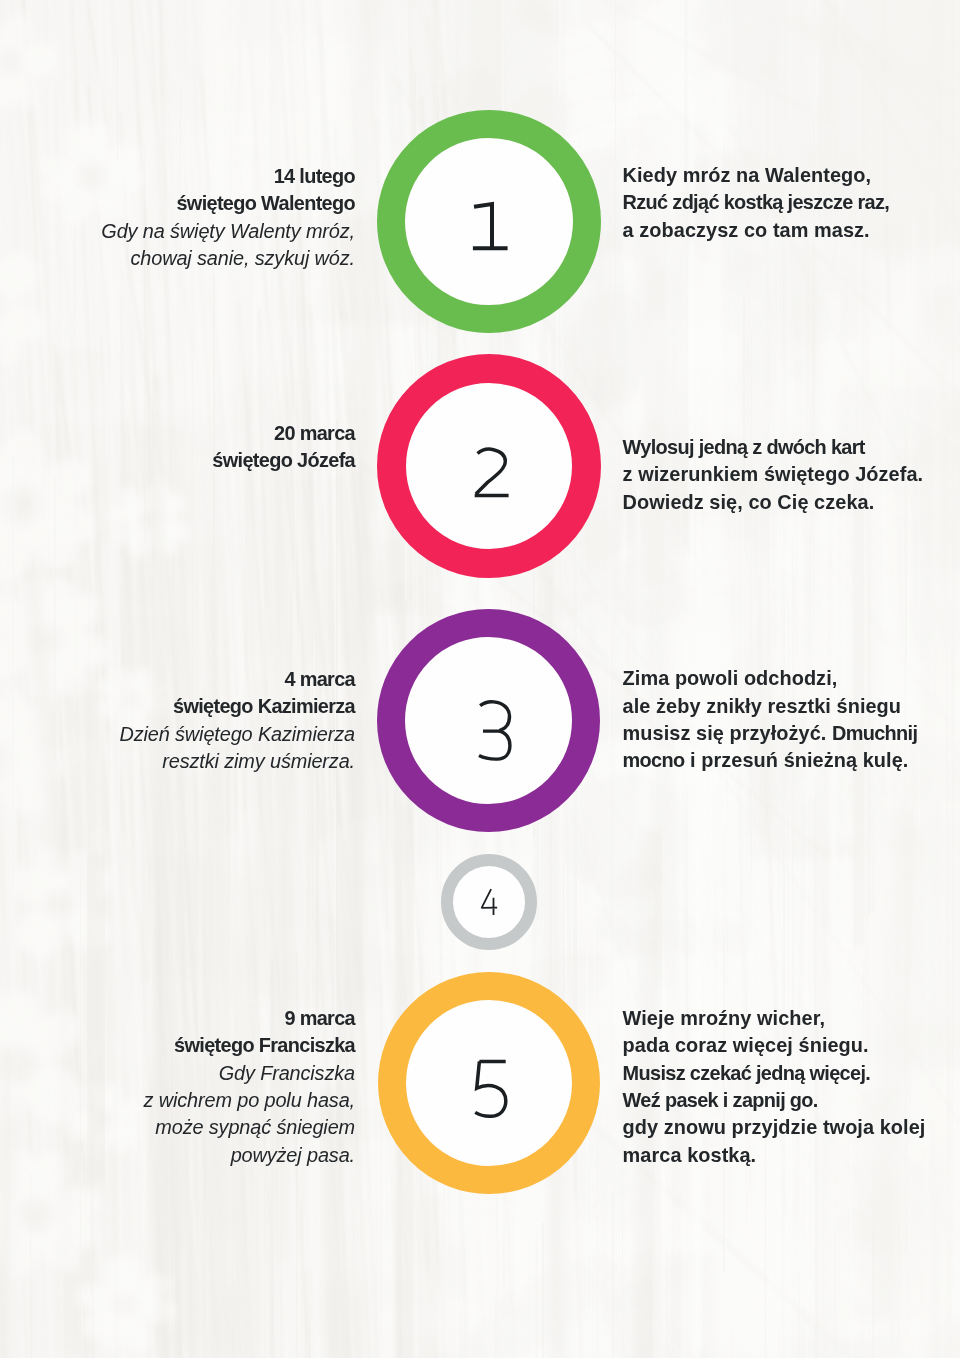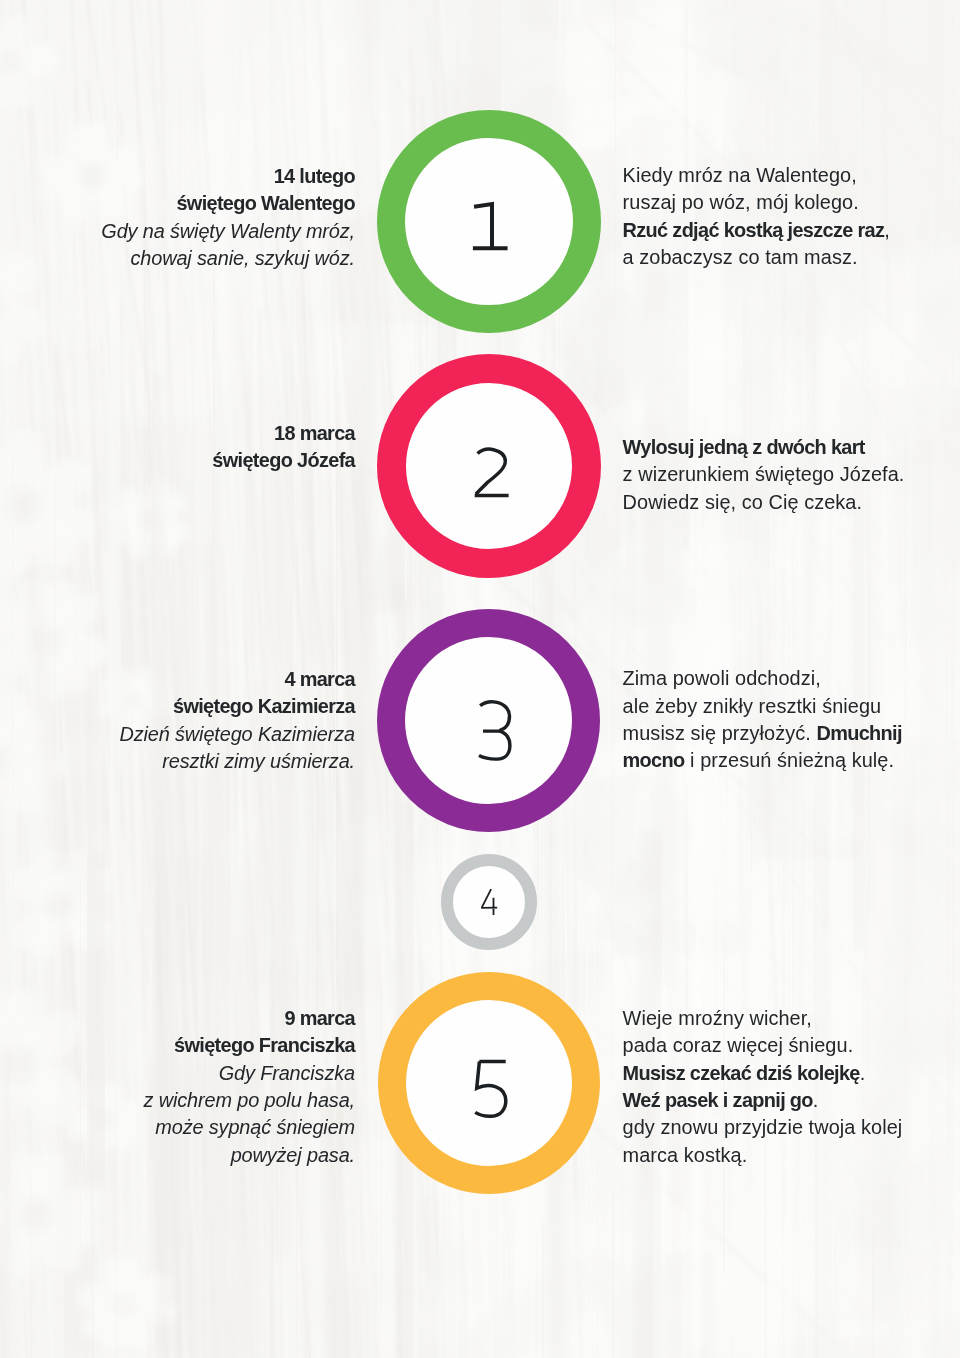--- a/index.html
+++ b/index.html
@@ -14,21 +14,21 @@
   #board{position:absolute;left:0;top:0;width:960px;height:1176px;z-index:2;}
   #digits-layer{position:absolute;left:0;top:0;z-index:3;pointer-events:none;}
   .step{display:contents;}
   .ring{position:absolute;border-radius:50%;box-sizing:border-box;}
   .col{position:absolute;}
   .col.L{text-align:right;}
   .col.R{text-align:left;}
   .ln{display:block;white-space:nowrap;height:27.4px;line-height:27.4px;font-size:19.9px;}
   .b{font-weight:700;letter-spacing:-0.66px;}
   .i{font-style:italic;letter-spacing:-0.13px;margin-left:24px;}
-  .r{font-weight:400;letter-spacing:0.07px;margin-top:24px;}
+  .r{font-weight:700;letter-spacing:0.07px;margin-top:24px;}
 </style>
 </head>
 <body>
 
 <div id="bgwrap"><svg width="960" height="1358" viewBox="0 0 960 1358">
    <defs>
      <filter id="b1" x="-40%" y="-40%" width="180%" height="180%">
           <feGaussianBlur stdDeviation="1.6"></feGaussianBlur>
         </filter>
      <filter id="b2" x="-40%" y="-40%" width="180%" height="180%">
@@ -1379,29 +1379,28 @@
   <div class="step">
     <div class="ring" style="left: 377.05px; top: 109.95px; width: 223.5px; height: 223.5px; border: 28.5px solid rgb(104, 189, 78); background: padding-box rgb(254, 254, 254);"></div>
     <div class="col L" style="right: 605px; width: 480px; top: 162.8px;">
         <div class="ln"><span class="b">14 lutego</span></div>
         <div class="ln"><span class="b">świętego Walentego</span></div>
         <div class="ln"><span class="i">Gdy na święty Walenty mróz,</span></div>
         <div class="ln"><span class="i">chowaj sanie, szykuj wóz.</span></div>
       </div>
     <div class="col R" style="left: 622.6px; width: 336px; top: 161.8px;">
         <div class="ln"><span class="r">Kiedy mróz na Walentego,</span></div>
-        <div class="ln"><span class="r">ruszaj po wóz, mój kolego.</span></div>
         <div class="ln"><span class="b">Rzuć zdjąć kostką jeszcze raz</span><span class="r">,</span></div>
         <div class="ln"><span class="r">a zobaczysz co tam masz.</span></div>
       </div>
   </div>
   <div class="step">
     <div class="ring" style="left: 376.8px; top: 354.2px; width: 224px; height: 224px; border: 29px solid rgb(241, 35, 87); background: padding-box rgb(254, 254, 254);"></div>
     <div class="col L" style="right: 605px; width: 480px; top: 419.8px;">
-        <div class="ln"><span class="b">18 marca</span></div>
+        <div class="ln"><span class="b">20 marca</span></div>
         <div class="ln"><span class="b">świętego Józefa</span></div>
       </div>
     <div class="col R" style="left: 622.6px; width: 336px; top: 434px;">
         <div class="ln"><span class="b">Wylosuj jedną z dwóch kart</span></div>
         <div class="ln"><span class="r">z wizerunkiem świętego Józefa.</span></div>
         <div class="ln"><span class="r">Dowiedz się, co Cię czeka.</span></div>
       </div>
   </div>
   <div class="step">
     <div class="ring" style="left: 377.3px; top: 608.7px; width: 223px; height: 223px; border: 28.2px solid rgb(139, 43, 150); background: padding-box rgb(254, 254, 254);"></div>
@@ -1429,19 +1428,19 @@
         <div class="ln"><span class="b">9 marca</span></div>
         <div class="ln"><span class="b">świętego Franciszka</span></div>
         <div class="ln"><span class="i">Gdy Franciszka</span></div>
         <div class="ln"><span class="i">z wichrem po polu hasa,</span></div>
         <div class="ln"><span class="i">może sypnąć śniegiem</span></div>
         <div class="ln"><span class="i">powyżej pasa.</span></div>
       </div>
     <div class="col R" style="left: 622.6px; width: 336px; top: 1004.8px;">
         <div class="ln"><span class="r">Wieje mroźny wicher,</span></div>
         <div class="ln"><span class="r">pada coraz więcej śniegu.</span></div>
-        <div class="ln"><span class="b">Musisz czekać dziś kolejkę</span><span class="r">.</span></div>
+        <div class="ln"><span class="b">Musisz czekać jedną więcej</span><span class="r">.</span></div>
         <div class="ln"><span class="b">Weź pasek i zapnij go</span><span class="r">.</span></div>
         <div class="ln"><span class="r">gdy znowu przyjdzie twoja kolej</span></div>
         <div class="ln"><span class="r">marca kostką.</span></div>
       </div>
   </div>
 </div>
 
 </body></html>

